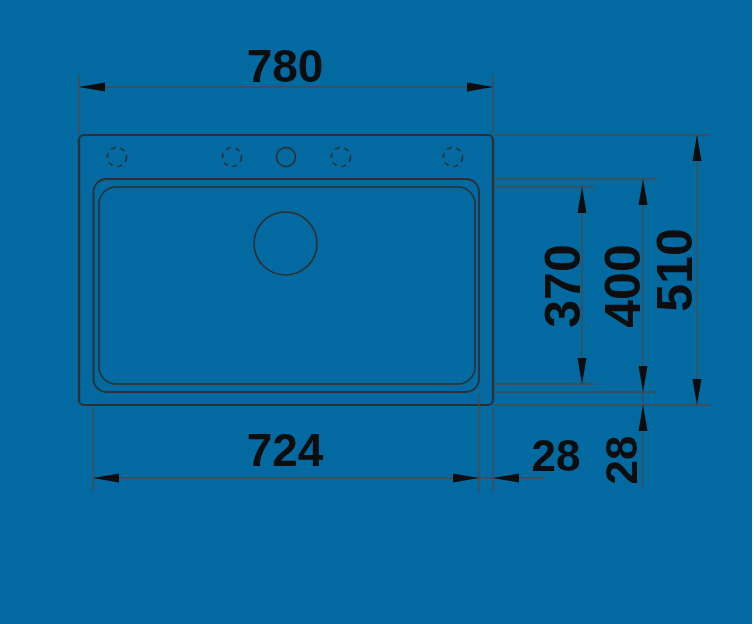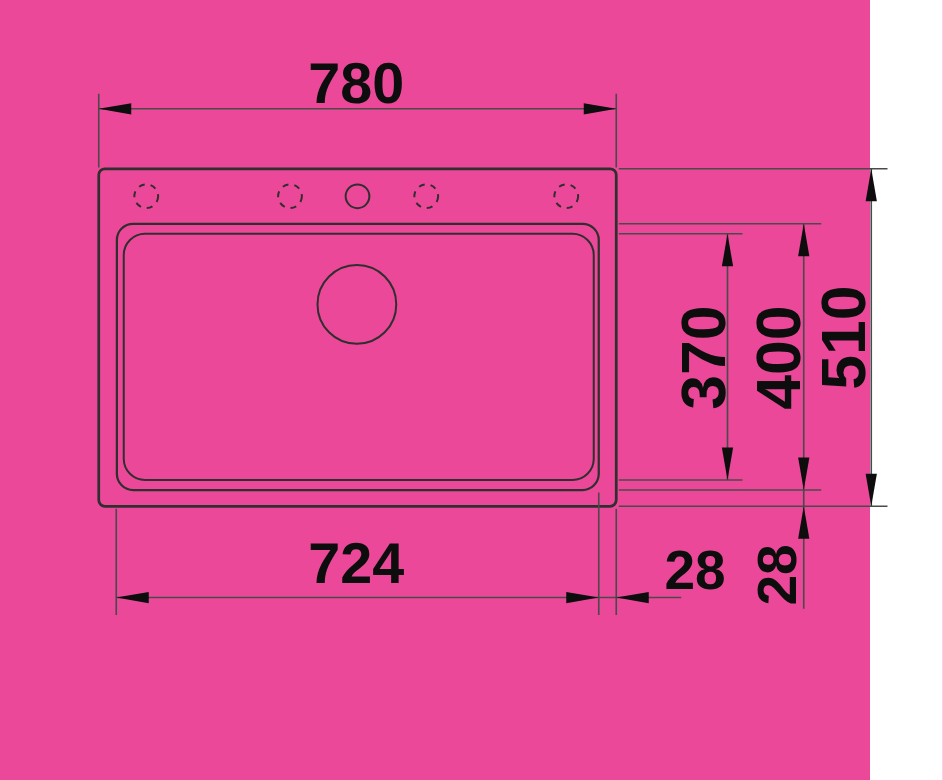--- a/index.html
+++ b/index.html
@@ -5,23 +5,23 @@
   html, body {
     margin: 0;
     padding: 0;
     background: #ffffff;
     width: 754px;
     height: 624px;
     overflow: hidden;
   }
   .drawing-stage {
     position: relative;
-    width: 696px;
+    width: 752px;
     height: 624px;
-    background: #ec4899;
+    background: #0369a1;
   }
   svg text {
     font-family: "Liberation Sans", "DejaVu Sans", sans-serif;
     font-weight: bold;
     fill: #0d0d0d;
   }
   .dim-label-lg { font-size: 46px; }
   .dim-label-sm { font-size: 44px; }
   .dim-label-rot { font-size: 50px; }
   .outline { fill: none; stroke: #2f2f2f; }

